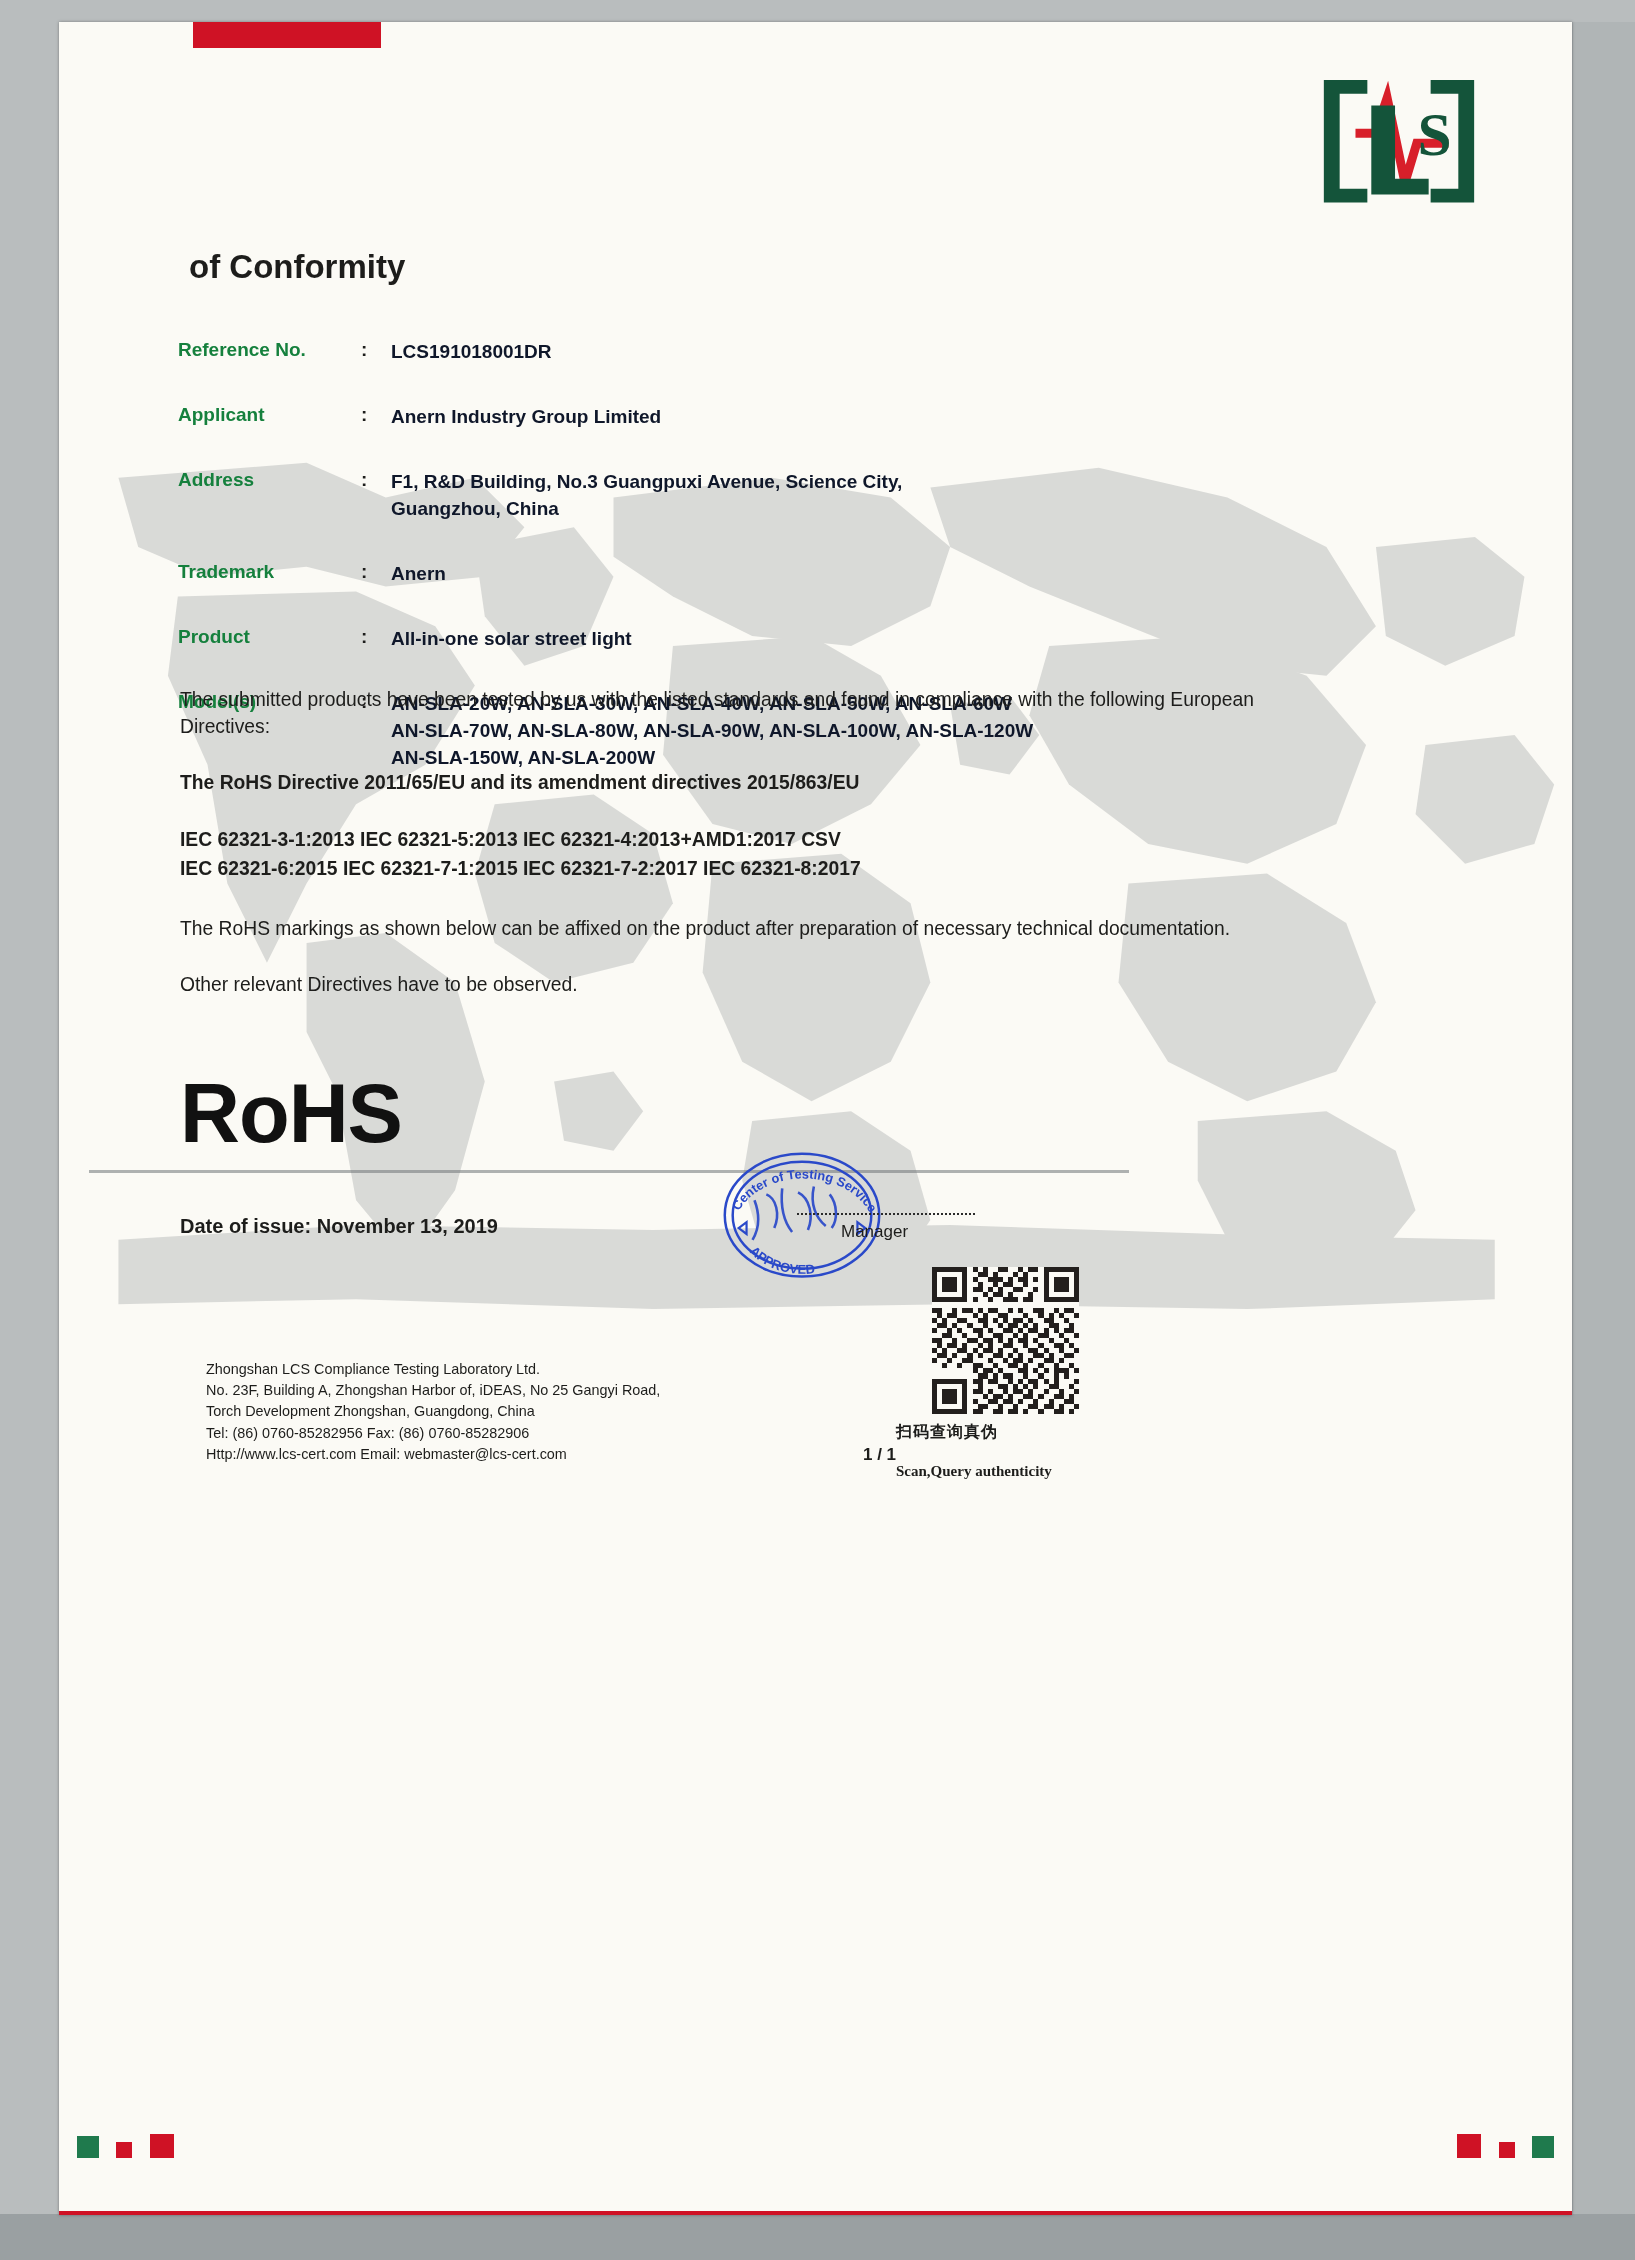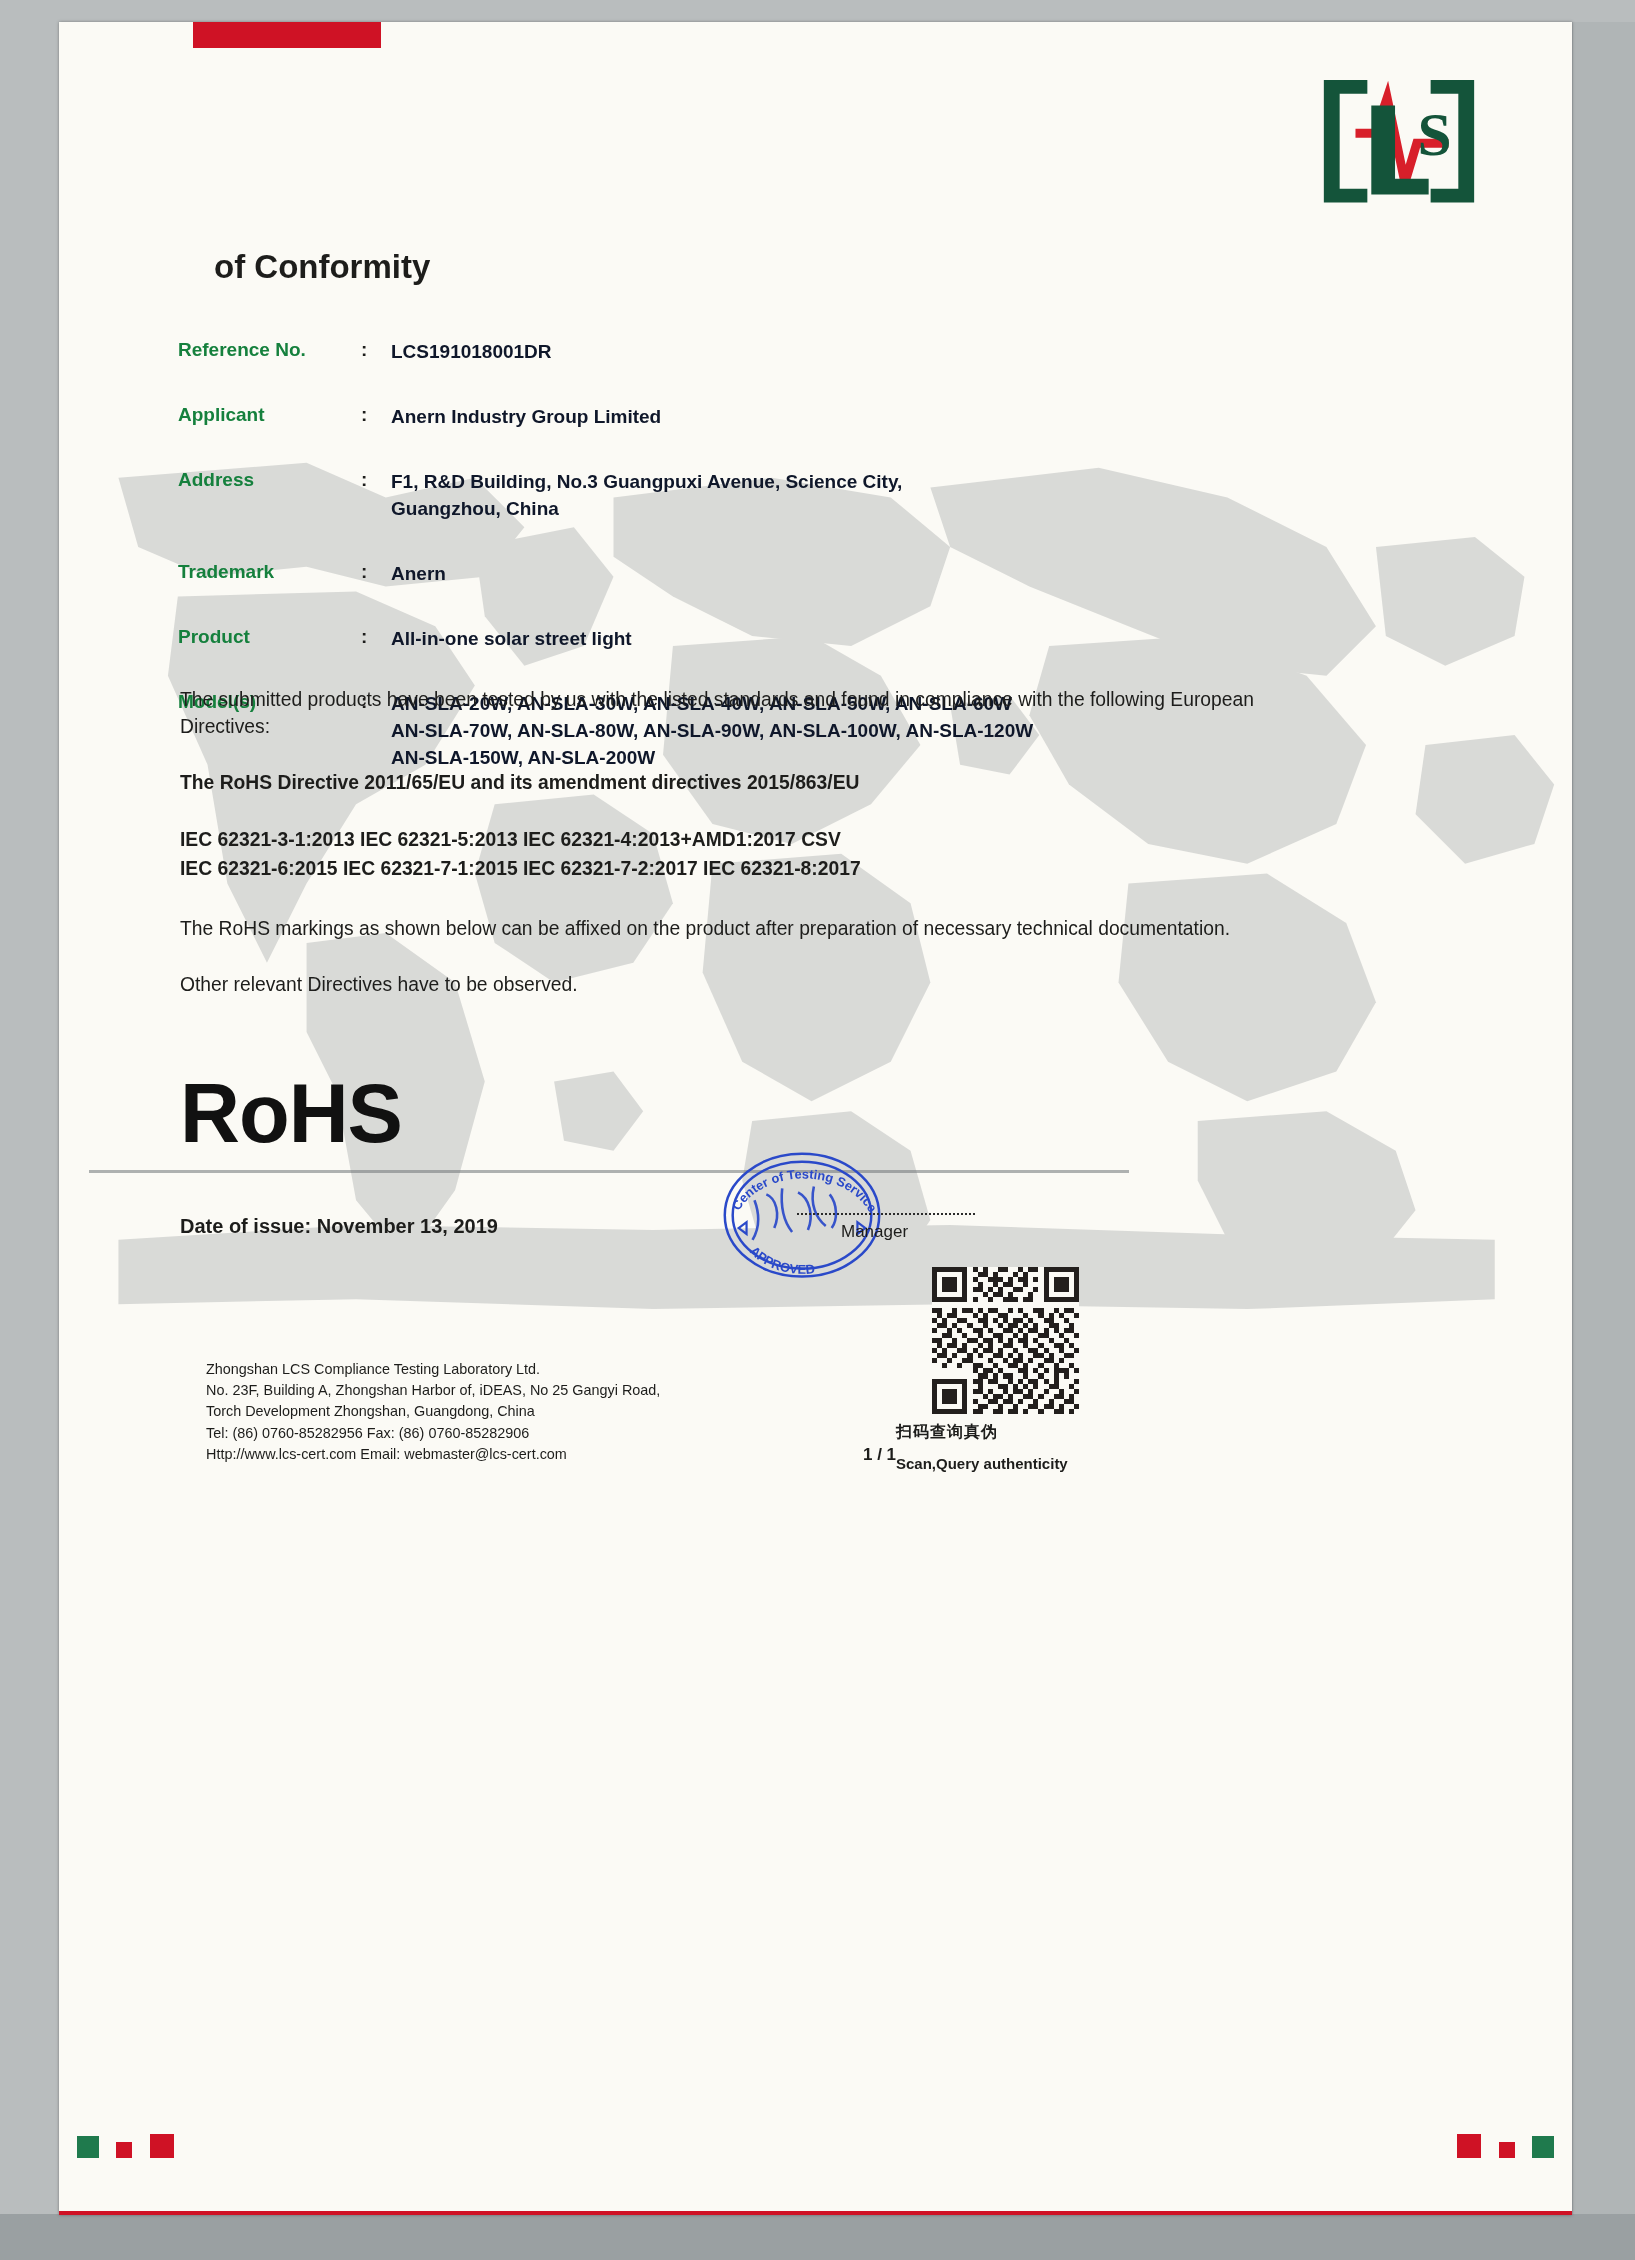--- a/index.html
+++ b/index.html
@@ -45,21 +45,21 @@
 
   
   .logo{position:absolute;right:84px;top:50px;width:178px;height:139px;}
 
   
   .h1{
     position:absolute;left:141px;top:168px;
     font-size:51px;font-weight:bold;letter-spacing:1px;color:#1d1d1b;
   }
   .h2{
-    position:absolute;left:155px;top:226px;
+    position:absolute;left:130px;top:226px;
     font-size:33px;font-weight:bold;color:#1d1d1b;
   }
 
   
   .fields{position:absolute;left:119px;top:317px;width:1307px;}
   .frow{display:flex;margin-bottom:38px;}
   .flabel{width:183px;font-size:19px;font-weight:bold;color:#15803d;flex:none;}
   .fcolon{width:30px;font-size:19px;font-weight:bold;color:#1d1d1b;flex:none;}
   .fvalue{font-size:19px;font-weight:bold;color:#0f172a;line-height:1.42;}
 
@@ -95,21 +95,21 @@
     border-top:2px dotted #2b2b2b;
   }
   .manager{
     position:absolute;left:782px;top:1200px;font-size:17px;color:#1d1d1b;
   }
 
   
   .qrwrap{position:absolute;left:837px;top:1245px;width:218px;}
   .qr{width:147px;height:147px;margin:0 auto;}
   .qrcap-cn{font-size:16px;font-weight:bold;color:#1d1d1b;margin-top:8px;letter-spacing:1px;}
-  .qrcap-en{font-size:15px;font-weight:bold;color:#1d1d1b;margin-top:12px;}
+  .qrcap-en{font-size:15px;font-weight:bold;color:#1d1d1b;margin-top:20px;font-family:Liberation Serif, serif;}
 
   
   .footer{position:absolute;left:147px;top:1337px;font-size:14.4px;color:#1d1d1b;line-height:1.47;}
 
   .pageno{
     position:absolute;left:804px;top:1423px;font-size:17px;font-weight:bold;color:#1d1d1b;
   }
 
   
   .edge{position:absolute;left:0;top:0;width:59px;height:2260px;background:#b9bdbe;}

